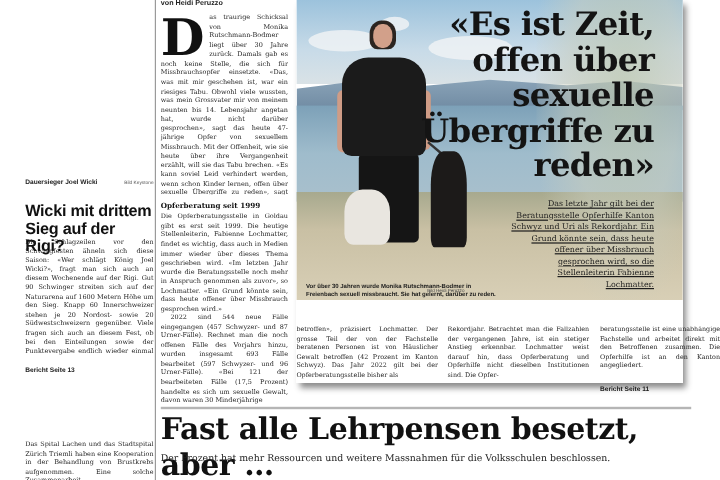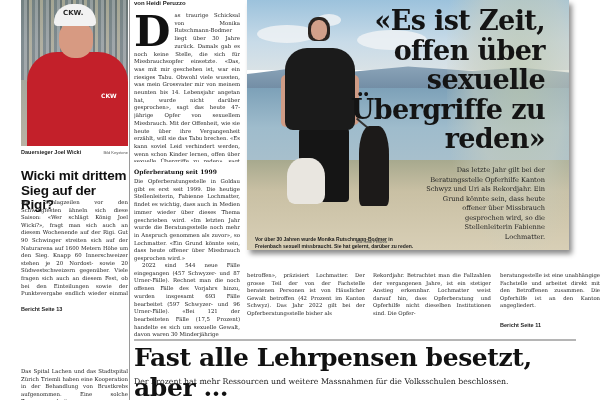--- a/index.html
+++ b/index.html
@@ -26,21 +26,21 @@
   .story-body { position: absolute; left: 21px; width: 107px; font: 5.4px/7.6px "DejaVu Serif", serif; color: #222; text-align: justify; }
   .story-ref { position: absolute; left: 21px; font: bold 5.5px "Liberation Sans", sans-serif; color: #222; }
 
   
   .byline { position: absolute; left: 134px; top: 0; font: bold 6px "Liberation Sans", sans-serif; color: #222; }
   .article-col { position: absolute; left: 134px; width: 106px; font: 5.4px/7.7px "DejaVu Serif", serif; color: #222; text-align: justify; hyphens: auto; }
   .dropcap { float: left; font: bold 42px/34px "DejaVu Serif", serif; margin: 3px 4px 0 0; color: #111; }
   .subhead { position: absolute; left: 134px; font: bold 6px "DejaVu Serif", serif; color: #111; }
 
   
-  .photo-box { position: absolute; left: 247px; top: 0; width: 322px; height: 250px; overflow: hidden;
+  .photo-box { position: absolute; left: 247px; top: 0; width: 322px; height: 319px; overflow: hidden;
     box-shadow: 3px 4px 5px rgba(0,0,0,0.45); }
   .sky { position: absolute; left: 0; top: 0; width: 100%; height: 70px; background: linear-gradient(180deg,#9cc2dc 0%,#c8dbe8 60%,#d9e2e6 100%); }
   .cloud { position: absolute; background: #eef2f4; border-radius: 50%; opacity: .85; }
   .mountains { position: absolute; left: 0; top: 62px; width: 100%; height: 30px;
     background: linear-gradient(180deg,#8ea7bb 0%,#6f8aa2 100%); clip-path: polygon(0 40%,15% 20%,30% 35%,50% 15%,70% 30%,85% 18%,100% 35%,100% 100%,0 100%); }
   .lake { position: absolute; left: 0; top: 88px; width: 100%; height: 80px; background: linear-gradient(180deg,#7da1b8 0%,#9fbccc 50%,#a9c0cc 100%); }
   .shore { position: absolute; left: 0; top: 160px; width: 100%; height: 90px; background: linear-gradient(180deg,#a7a98e 0%,#c9c0a4 35%,#d8cfb6 100%); }
   .tree { position: absolute; left: 200px; top: 0; width: 122px; height: 250px;
     background: radial-gradient(ellipse at 60% 30%, rgba(190,200,175,.75) 0%, rgba(200,205,190,.55) 45%, rgba(220,215,200,.0) 75%); }
   .woman-hair { position: absolute; left: 61px; top: 17px; width: 22px; height: 24px; background: #2b2420; border-radius: 45% 45% 30% 30%; }
@@ -49,46 +49,38 @@
   .woman-arm-l { position: absolute; left: 34px; top: 75px; width: 10px; height: 52px; background: #cf9c86; border-radius: 5px; }
   .woman-arm-r { position: absolute; left: 102px; top: 75px; width: 10px; height: 50px; background: #cf9c86; border-radius: 5px; }
   .woman-legs { position: absolute; left: 52px; top: 128px; width: 50px; height: 74px; background: #151515; border-radius: 4px; }
   .dog-white { position: absolute; left: 40px; top: 158px; width: 38px; height: 46px; background: #e9e6e0; border-radius: 40% 40% 20% 20%; }
   .dog-black { position: absolute; left: 112px; top: 126px; width: 30px; height: 80px; background: #1c1a19; border-radius: 35% 35% 10% 10%; }
   .leash { position: absolute; left: 108px; top: 122px; width: 14px; height: 2px; background: #333; transform: rotate(40deg); }
 
   .quote { position: absolute; right: 24px; top: 6px; width: 230px; text-align: right;
     font: bold 27px/29.5px "DejaVu Serif", serif; color: #141414; letter-spacing: -0.6px; }
   .lead { position: absolute; right: 24px; top: 166px; width: 120px; text-align: right;
-    font: 6.6px/9.5px "DejaVu Serif", serif; color: #1d1d1d; }
+    font: 6.6px/9.5px "DejaVu Serif", serif; color: #1d1d1d; text-decoration: underline; }
   .photo-caption { position: absolute; left: 8px; top: 236px; width: 160px; font: bold 5px/7px "Liberation Sans", sans-serif; color: #1b1b1b; }
   .photo-credit { position: absolute; left: 111px; top: 250px; font: 3.8px "Liberation Sans", sans-serif; color: #444; }
 
   
   .bottom-col { position: absolute; top: 272px; width: 118px; font: 5.3px/7.6px "DejaVu Serif", serif; color: #222; text-align: justify; }
   .report-ref { position: absolute; left: 500px; top: 322px; font: bold 5.5px "Liberation Sans", sans-serif; color: #222; }
   .hrule { position: absolute; left: 134px; top: 339px; width: 442px; height: 1.5px; background: #b5b5b5; }
 
   .bottom-head { position: absolute; left: 134px; top: 343px; font: bold 25px/30px "DejaVu Serif", serif; color: #111; letter-spacing: -0.4px; }
   .bottom-sub { position: absolute; left: 134px; top: 377px; font: 7.8px "DejaVu Serif", serif; color: #222; }
 </style>
 </head>
 <body>
 
 <div class="left-col">
   <div class="vrule"></div>
 
-  <div class="wicki-photo">
-    <div class="crowd"></div>
-    <div class="jacket"></div>
-    <div class="face"></div>
-    <div class="cap"></div>
-    <span class="cap-text">CKW.</span>
-    <span class="jacket-brand">CKW</span>
-  </div>
   <div class="wicki-caption">
     <span class="cap-main">Dauersieger Joel Wicki</span>
     <span class="cap-credit">Bild Keystone</span>
   </div>
 
   <h2 class="story-head" style="top:169px;">Wicki mit drittem Sieg auf der Rigi?</h2>
   <p class="story-body" style="top:199px;height:97px;overflow:hidden;">Die Schlagzeilen vor den Schwingfesten ähneln sich diese Saison: «Wer schlägt König Joel Wicki?», fragt man sich auch an diesem Wochenende auf der Rigi. Gut 90 Schwinger streiten sich auf der Naturarena auf 1600 Metern Höhe um den Sieg. Knapp 60 Innerschweizer stehen je 20 Nordost- sowie 20 Südwestschweizern gegenüber. Viele fragen sich auch an diesem Fest, ob bei den Einteilungen sowie der Punktevergabe endlich wieder einmal Ruhe einkehren wird. (red)</p>
   <span class="story-ref" style="top:306px;">Bericht Seite 13</span>
 
   <p class="story-body" style="top:368px;height:32px;overflow:hidden;">Das Spital Lachen und das Stadtspital Zürich Triemli haben eine Kooperation in der Behandlung von Brustkrebs aufgenommen. Eine solche Zusammenarbeit...</p>

